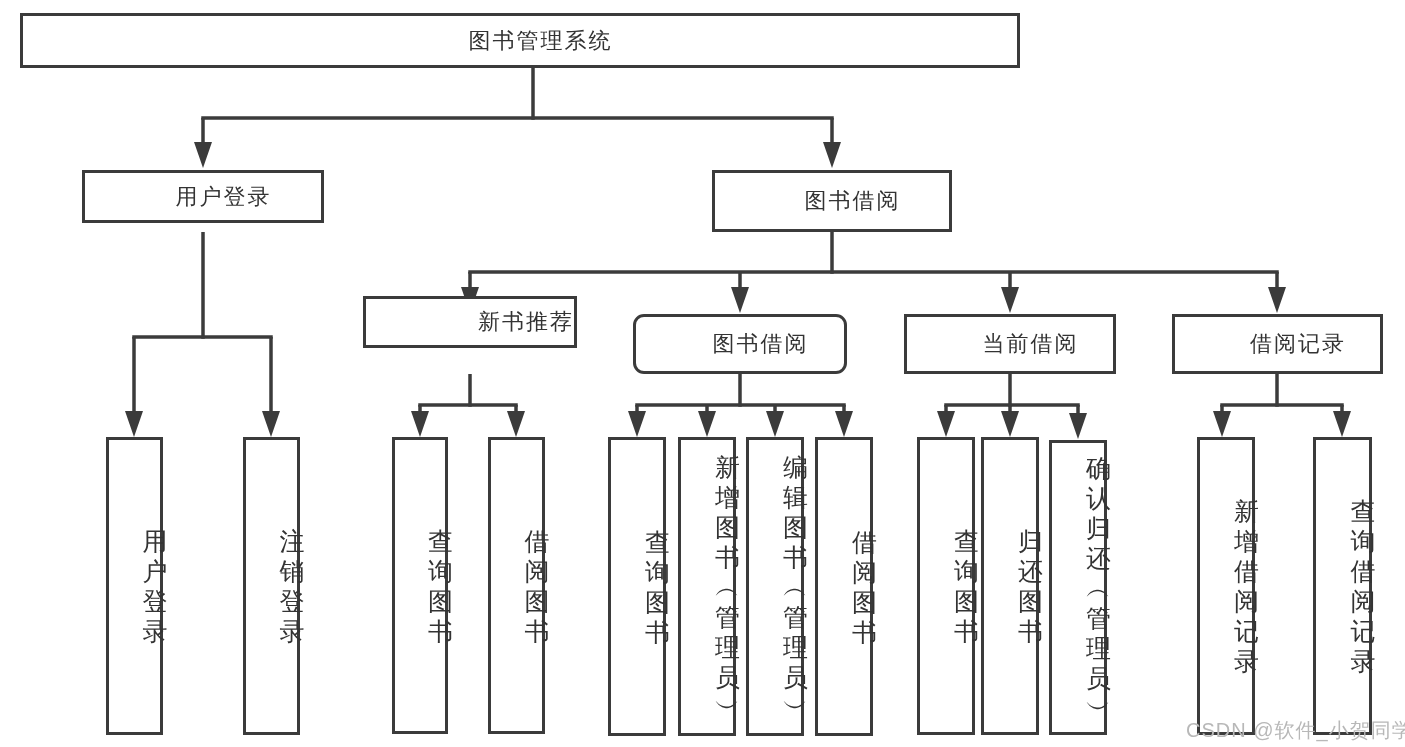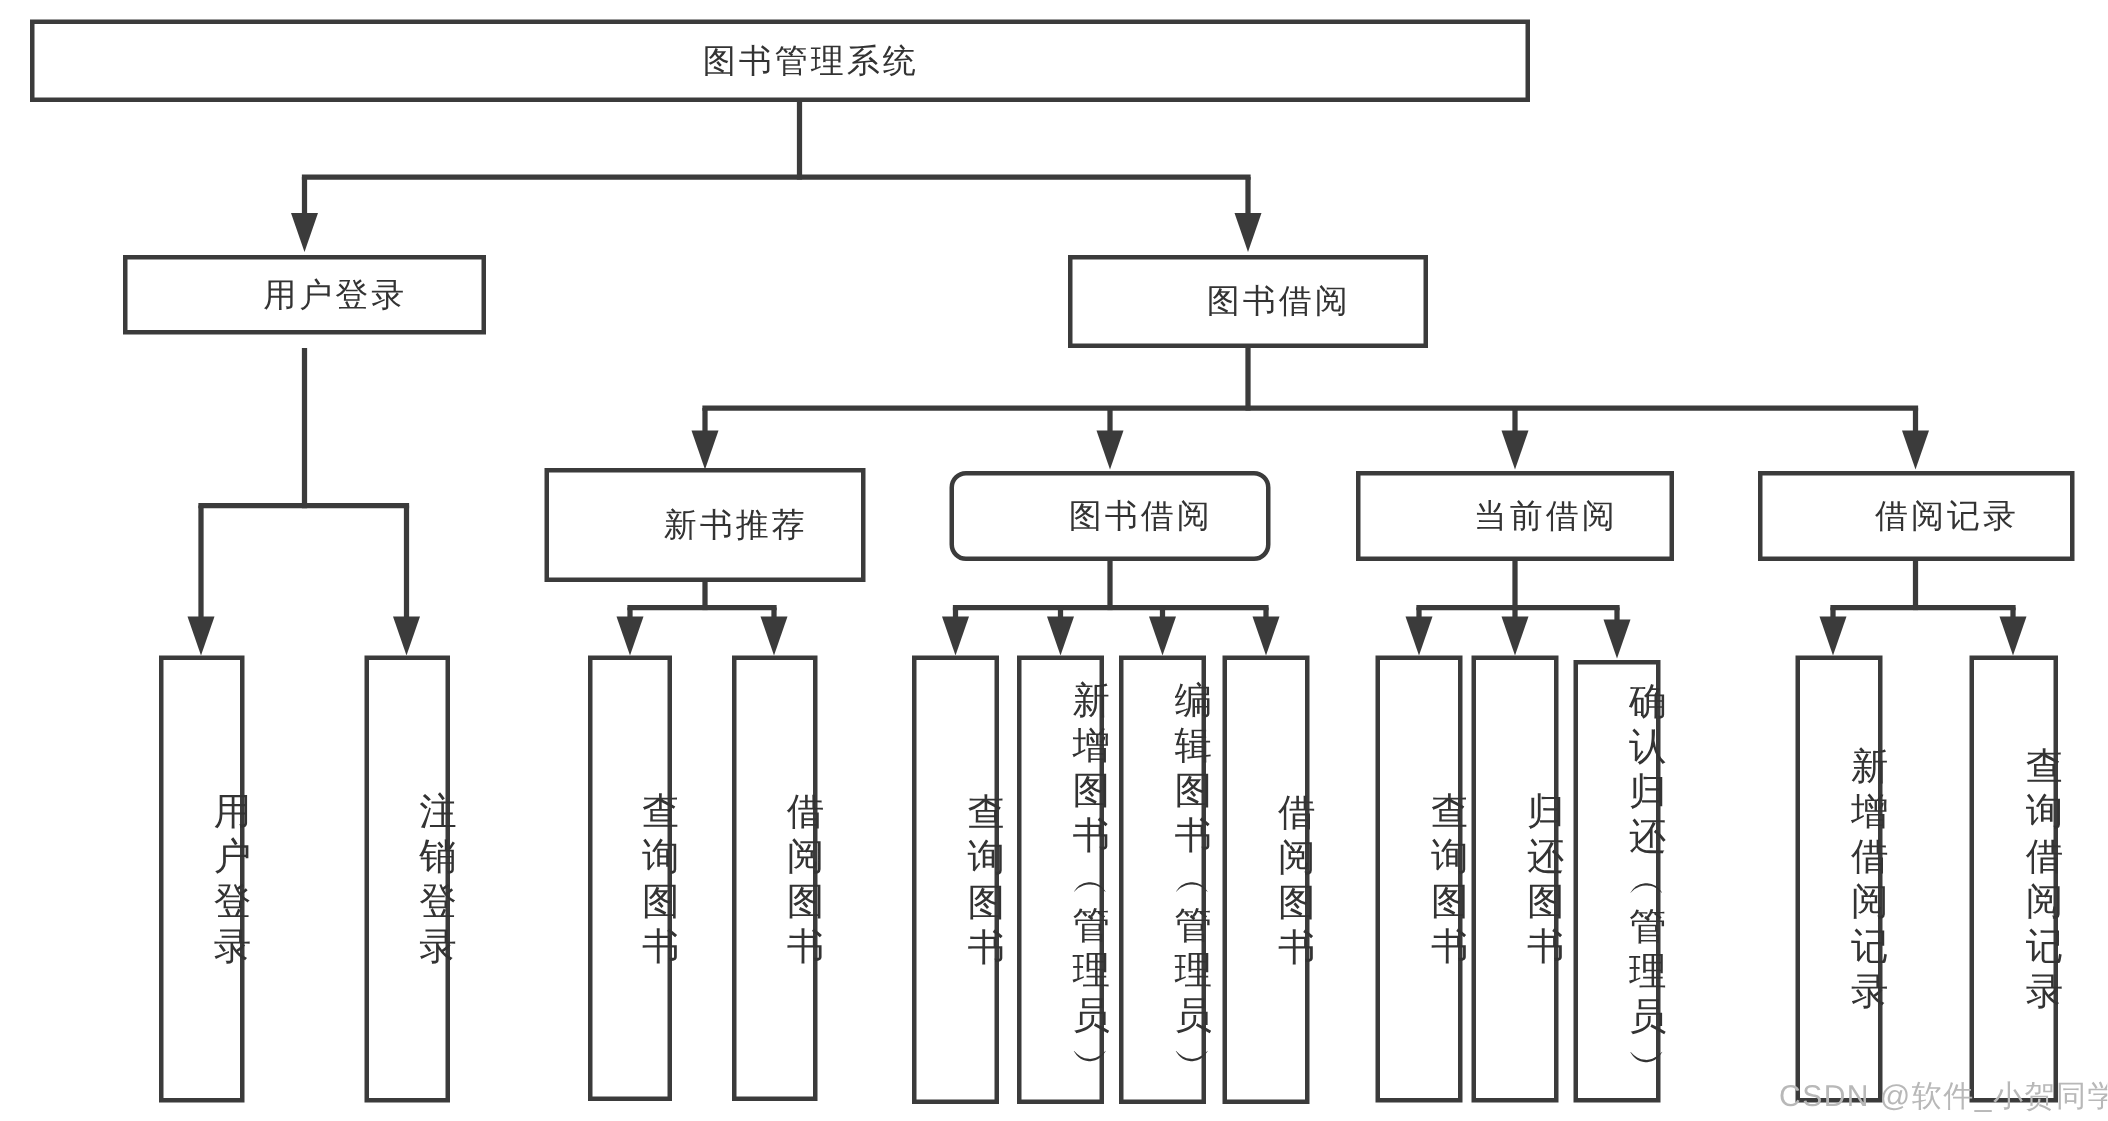--- a/index.html
+++ b/index.html
@@ -131,21 +131,21 @@
       </div>
       <div class="node v" style="left: 243px; top: 437px; width: 57px; height: 298px;">
         <span class="vchar">注</span>
         <span class="vchar">销</span>
         <span class="vchar">登</span>
         <span class="vchar">录</span>
       </div>
       <div class="node h" style="left: 712px; top: 170px; width: 240px; height: 62px;">
         <span>图书借阅</span>
       </div>
-      <div class="node h" style="left: 363px; top: 312px; width: 214px; height: 76px;">
+      <div class="node h" style="left: 363px; top: 296px; width: 214px; height: 52px; justify-content: flex-end;">
         <span>新书推荐</span>
       </div>
       <div class="node v" style="left: 392px; top: 437px; width: 56px; height: 297px;">
         <span class="vchar">查</span>
         <span class="vchar">询</span>
         <span class="vchar">图</span>
         <span class="vchar">书</span>
       </div>
       <div class="node v" style="left: 488px; top: 437px; width: 57px; height: 297px;">
         <span class="vchar">借</span>

